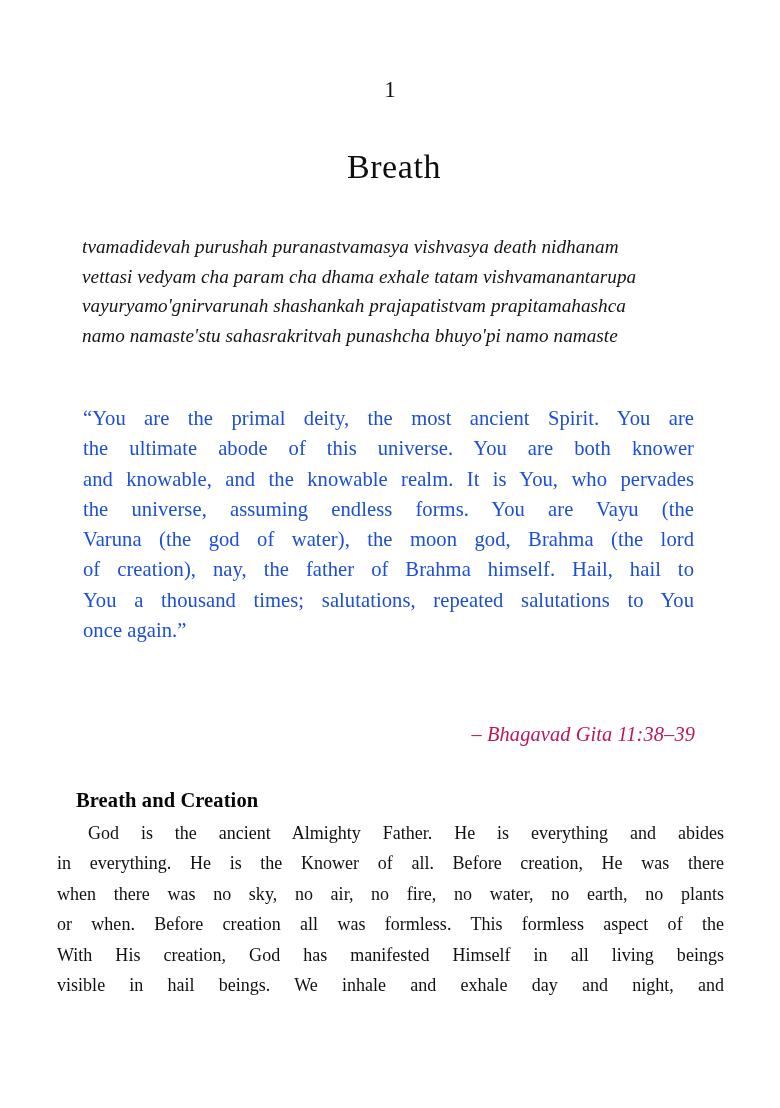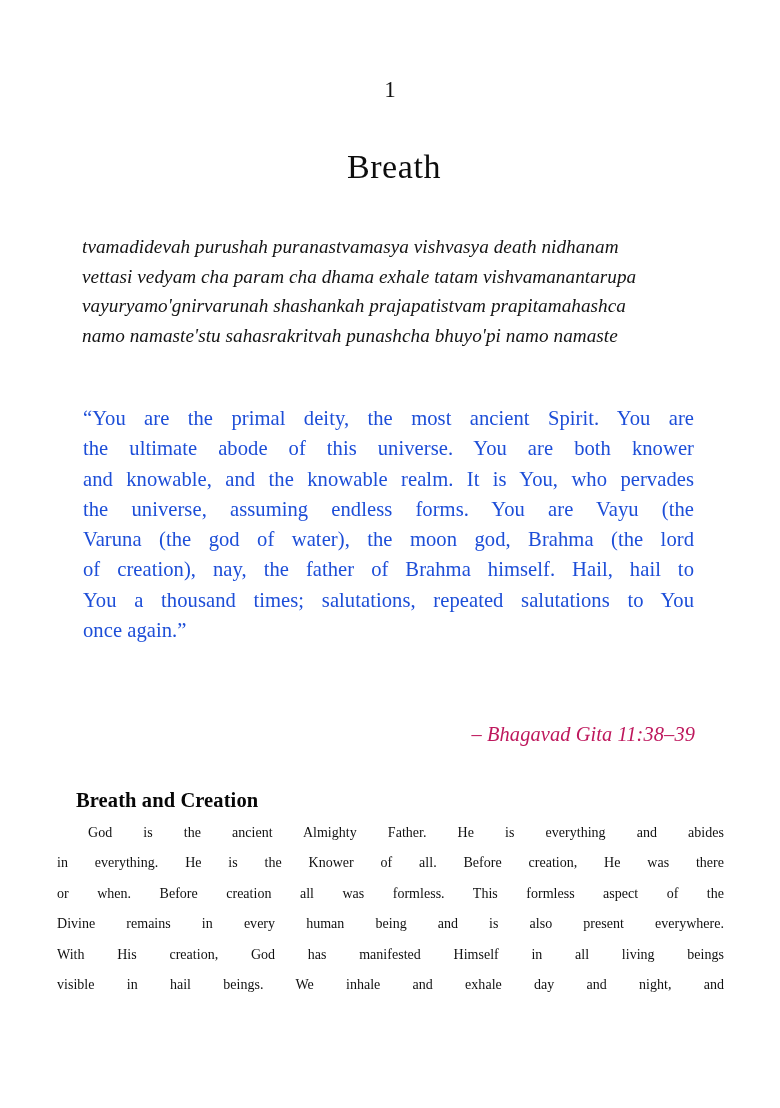--- a/index.html
+++ b/index.html
@@ -118,21 +118,21 @@
 
   
   .body-block {
     position: absolute;
     top: 818px;
     left: 57px;
     width: 667px;
   }
   .body-para {
     margin: 0;
-    font-size: 14px;
+    font-size: 18px;
     line-height: 30.4px;
     color: #101010;
     letter-spacing: 0.02px;
   }
   .body-line {
     display: block;
     text-align: justify;
     text-align-last: justify;
     white-space: nowrap;
   }
@@ -170,20 +170,20 @@
   </div>
 
   <div class="attribution">– Bhagavad Gita 11:38–39</div>
 
   <h2 class="section-heading">Breath and Creation</h2>
 
   <div class="body-block">
     <p class="body-para">
       <span class="body-line first">God is the ancient Almighty Father. He is everything and abides</span>
       <span class="body-line">in everything. He is the Knower of all. Before creation, He was there</span>
+      <span class="body-line">when there was no sky, no air, no fire, no water, no earth, no plants</span>
       <span class="body-line">or when. Before creation all was formless. This formless aspect of the</span>
-      <span class="body-line">Divine remains in every human being and is also present everywhere.</span>
       <span class="body-line">With His creation, God has manifested Himself in all living beings</span>
       <span class="body-line">visible in hail beings. We inhale and exhale day and night, and</span>
     </p>
   </div>
 
 </div>
 
 </body></html>

